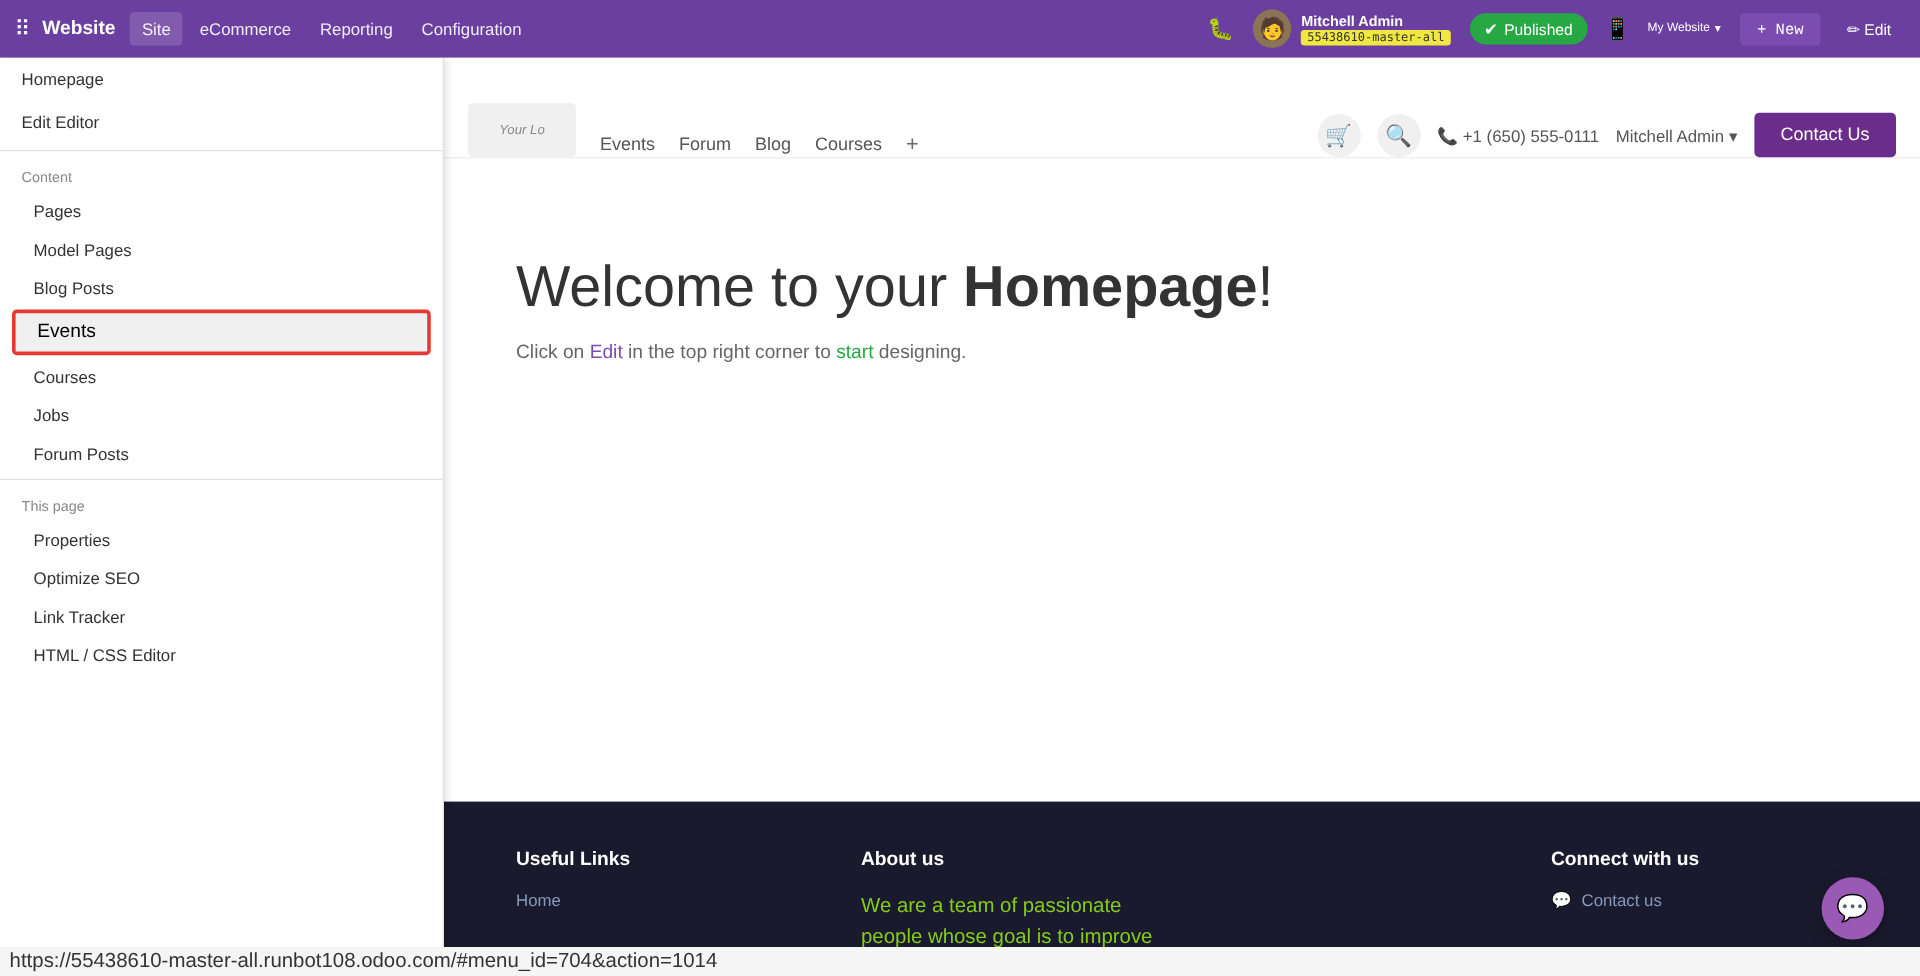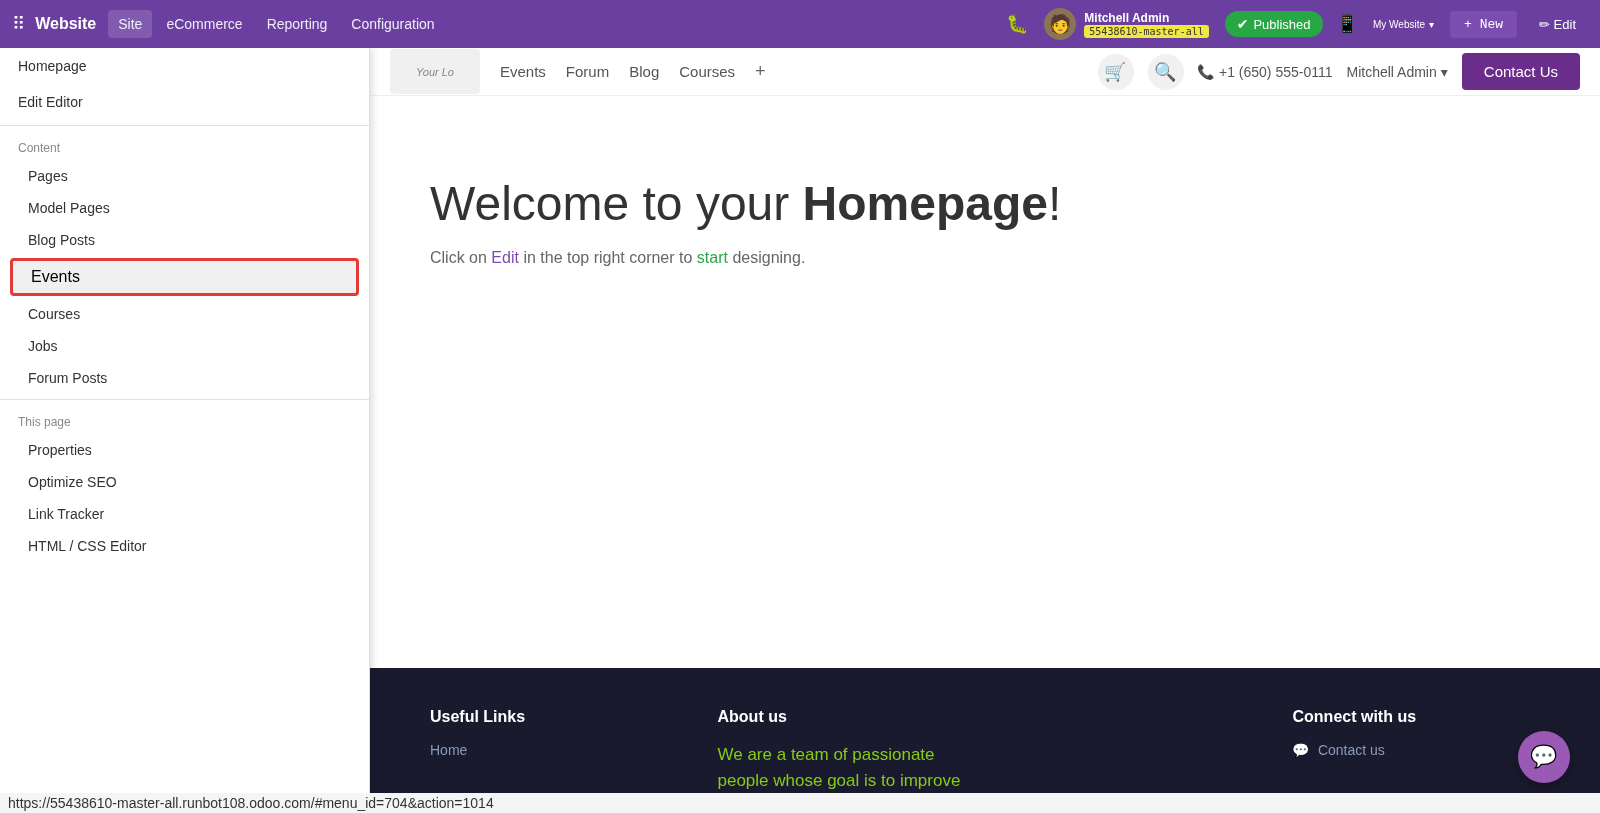--- a/index.html
+++ b/index.html
@@ -191,23 +191,23 @@
     
     .main-content {
       flex: 1;
       position: relative;
       overflow: hidden;
     }
 
     
     .website-header {
       background: white;
-      height: 48px;
-      display: flex;
-      align-items: center;
+      height: 84px;
+      display: flex;
+      align-items: flex-end;
       padding: 0 20px;
       border-bottom: 1px solid #eee;
       position: relative;
     }
     .website-logo {
       width: 90px;
       height: 45px;
       background: #f0f0f0;
       border-radius: 4px;
       display: flex;
@@ -332,21 +332,21 @@
       z-index: 200;
     }
 
     
     .status-bar {
       position: fixed;
       bottom: 0;
       left: 0;
       right: 0;
       background: #f5f5f5;
-      font-size: 14px;
+      font-size: 17px;
       color: #333;
       padding: 2px 8px;
       z-index: 300;
     }
 
     
     .dropdown-panel::-webkit-scrollbar { width: 6px; }
     .dropdown-panel::-webkit-scrollbar-thumb { background: #ccc; border-radius: 3px; }
   </style>
 </head>

